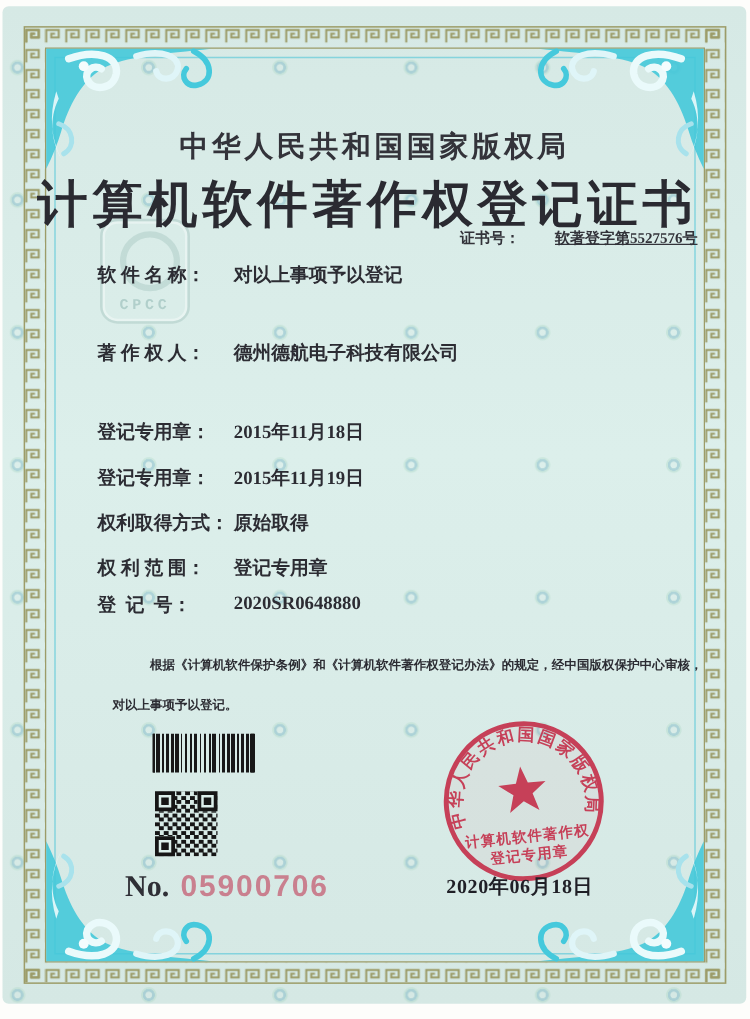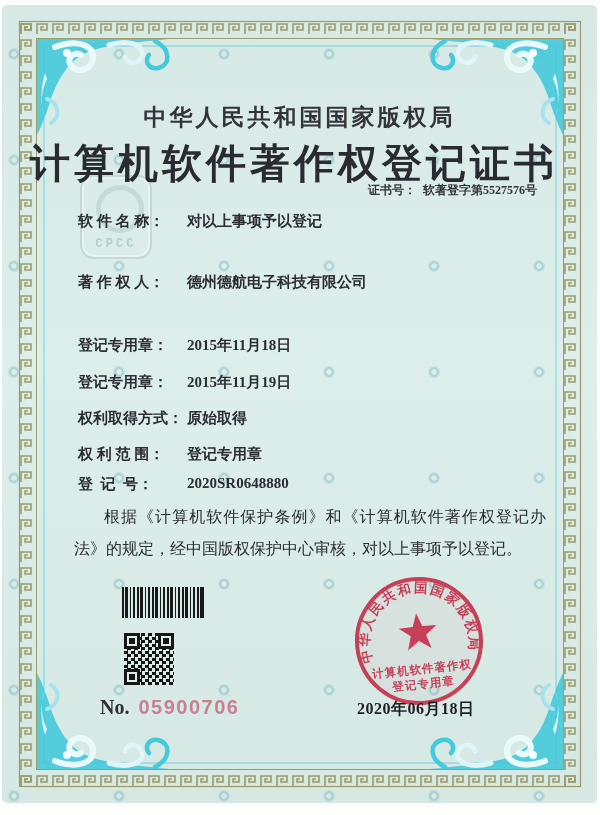--- a/index.html
+++ b/index.html
@@ -46,35 +46,35 @@
     position:absolute;left:0;top:97px;width:100%;text-align:center;
     font-size:23px;font-weight:bold;letter-spacing:3px;color:#33333a;
   }
   .title{
     position:absolute;left:0;top:131px;width:100%;text-align:left;
     font-size:40px;font-weight:bold;letter-spacing:4px;color:#2a2a31;margin-left:28px;
   }
   .certno{
     position:absolute;left:366px;top:177px;font-size:12px;font-weight:bold;color:#33333a;
   }
-  .certno .cv{margin-left:7px;}
+  .certno .cv{margin-left:28px;text-decoration:underline;}
   .row{position:absolute;left:0;width:100%;font-size:15px;font-weight:bold;}
   .row .lbl{position:absolute;left:76px;white-space:pre;}
   .row .val{position:absolute;left:185px;}
   .row .val .v2{display:block;}
   .r0{top:205px;line-height:23px;}
   .r1{top:268px;}
   .r2{top:331px;}
   .r3{top:368px;}
   .r4{top:404px;}
   .r5{top:440px;}
   .r6{top:470px;}
   .statement{
-    position:absolute;left:72px;top:496px;width:472px;margin:0;
-    font-size:16px;font-weight:normal;line-height:32px;
+    position:absolute;left:72px;top:496px;width:472px;margin:16px;
+    font-size:10px;font-weight:bold;line-height:32px;
     text-indent:30px;text-align:justify;color:#2c2c33;
   }
   .barcode{
     position:absolute;left:120px;top:582px;width:82px;height:31px;
     background:
       linear-gradient(90deg,#181818 0 2px,transparent 2px 3px) 0 0/100% 100% no-repeat,
       linear-gradient(270deg,#181818 0 3px,transparent 3px 4px) 0 0/100% 100% no-repeat,
       repeating-linear-gradient(90deg,
         #181818 0 2px,transparent 2px 3px,
         #181818 3px 6px,transparent 6px 8px,
@@ -86,21 +86,21 @@
     background:repeating-conic-gradient(#161616 0% 25%,transparent 0% 50%) 0 0/7px 7px;
   }
   .qrcode .f{
     position:absolute;width:10px;height:10px;border:3px solid #161616;
     background:#dcefeb;
   }
   .qrcode .f::after{content:"";position:absolute;inset:2px;background:#161616;}
   .qrcode .tl{left:0;top:0;}
   .qrcode .tr{right:0;top:0;}
   .qrcode .bl{left:0;bottom:0;}
-  .serial{position:absolute;left:98px;top:691px;font-size:20px;font-weight:bold;}
+  .serial{position:absolute;left:98px;top:691px;font-size:24px;font-weight:bold;}
   .serial .no{color:#2f2f36;}
   .serial .digits{
     margin-left:9px;color:#c9808f;letter-spacing:1.5px;
     font-family:"Liberation Sans","DejaVu Sans",sans-serif;font-weight:bold;
   }
   .seal{position:absolute;left:349px;top:568px;opacity:.93;}
   .seal-date{
     position:absolute;left:355px;top:694px;font-size:16px;font-weight:bold;
     letter-spacing:.5px;color:#1f1f26;
   }

